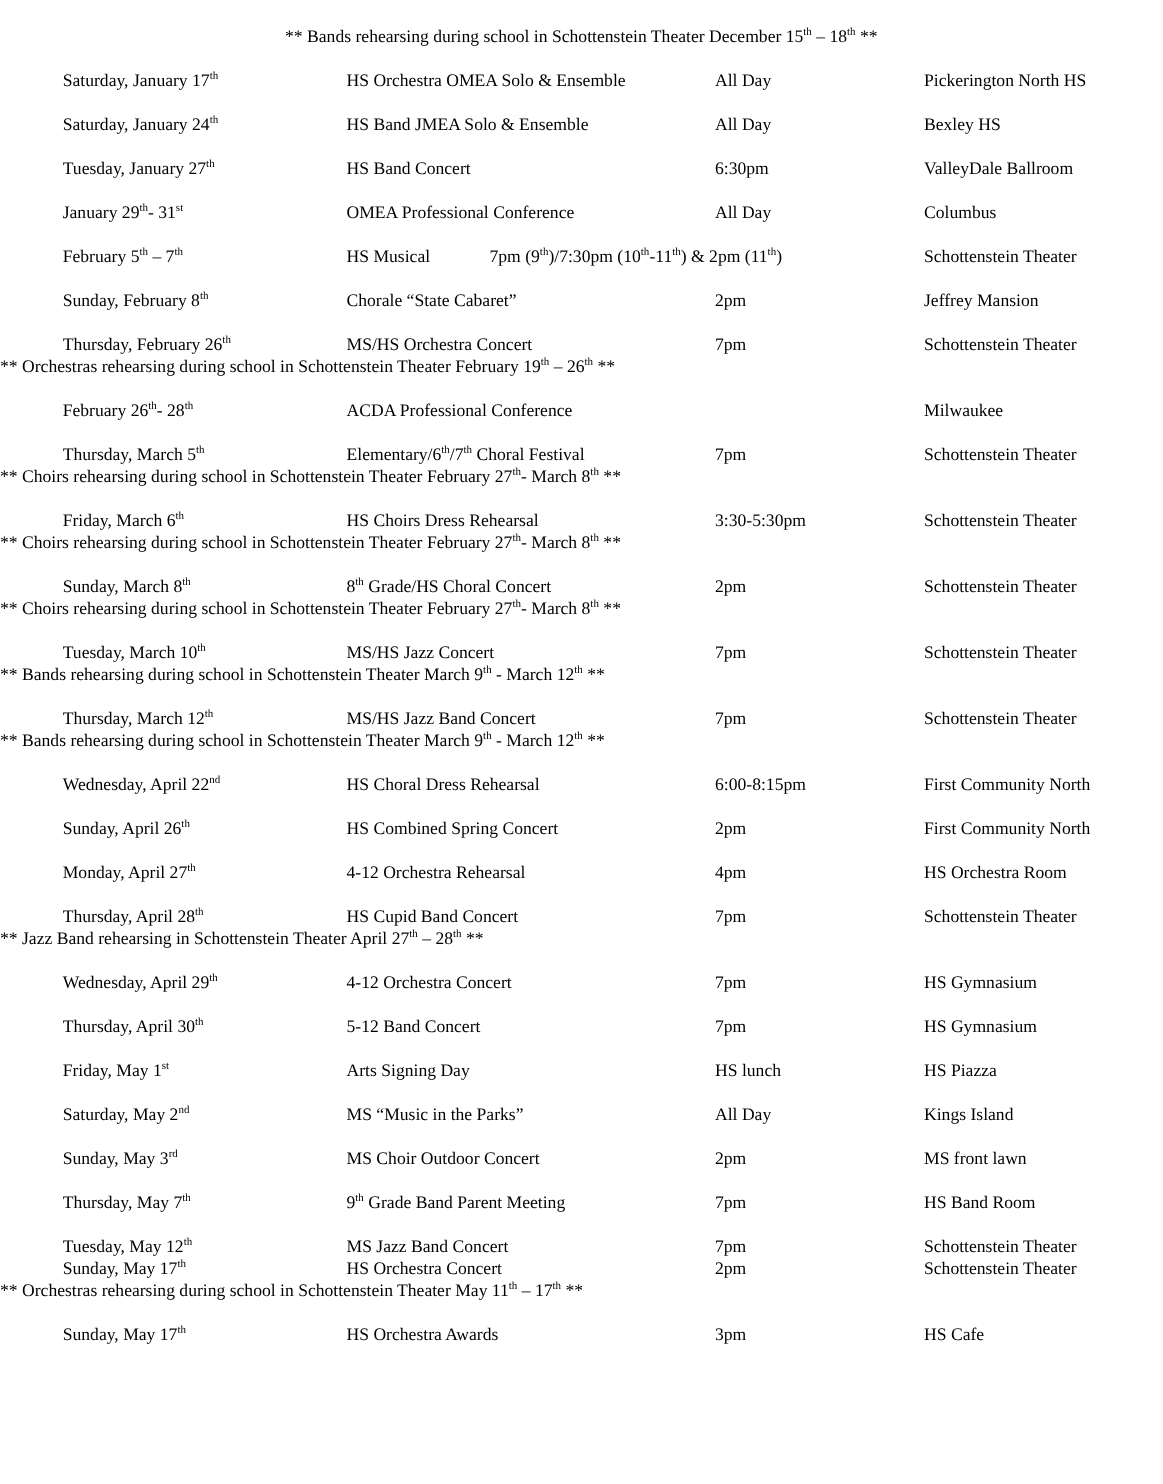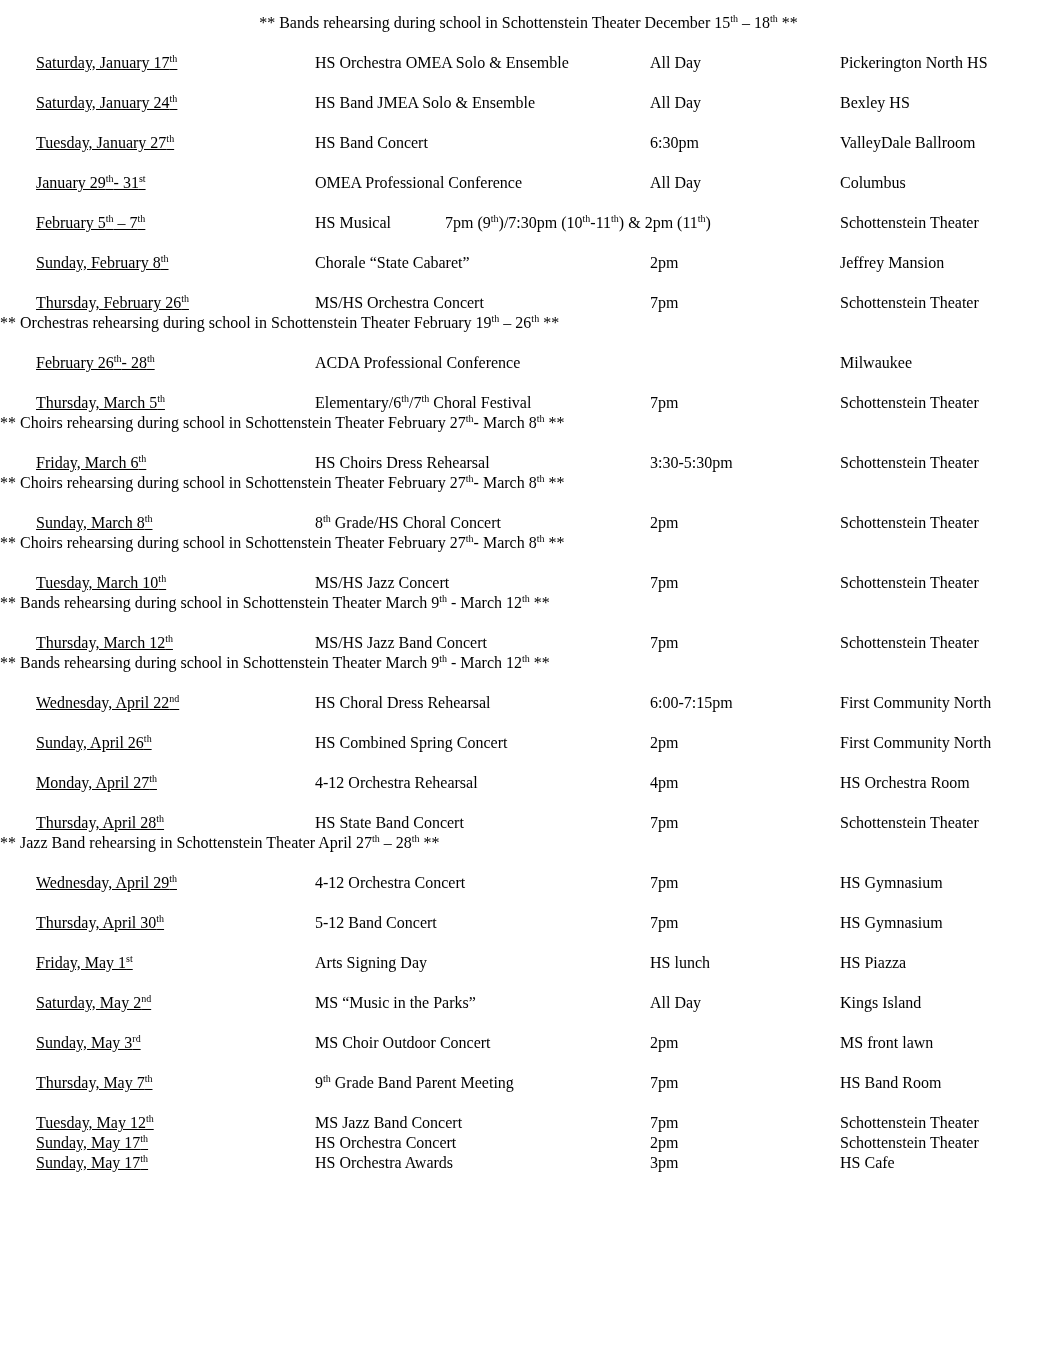--- a/index.html
+++ b/index.html
@@ -13,41 +13,41 @@
     height: 1349px;
     font-family: "Liberation Serif", "DejaVu Serif", serif;
     font-size: 16px;
     line-height: 20px;
     overflow: hidden;
   }
   .doc {
     position: relative;
     width: 1057px;
     height: 1349px;
-    padding-top: 13px;
+    padding-top: 24px;
     box-sizing: border-box;
   }
   .header-note {
     height: 20px;
     margin-bottom: 20px;
     text-align: center;
     white-space: nowrap;
   }
   .row {
     position: relative;
     height: 20px;
     margin-bottom: 20px;
   }
   .row.has-note { margin-bottom: 0; }
   .cell {
     position: absolute;
     top: 0;
     white-space: nowrap;
   }
-  .cell.date     { left: 36px; text-decoration: underline; }
+  .cell.date     { left: 57px; }
   .cell.event    { left: 315px; }
   .cell.time     { left: 650px; }
   .cell.location { left: 840px; }
   .row.time-wide .cell.time { left: 445px; }
   .note {
     height: 20px;
     margin-bottom: 20px;
     text-align: left;
     white-space: nowrap;
   }
@@ -151,41 +151,41 @@
   <div class="row has-note">
     <span class="cell date">Thursday, March 12<sup>th</sup></span>
     <span class="cell event">MS/HS Jazz Band Concert</span>
     <span class="cell time">7pm</span>
     <span class="cell location">Schottenstein Theater</span>
   </div>
 <div class="note">** Bands rehearsing during school in Schottenstein Theater March 9<sup>th</sup> - March 12<sup>th</sup> **</div>
   <div class="row">
     <span class="cell date">Wednesday, April 22<sup>nd</sup></span>
     <span class="cell event">HS Choral Dress Rehearsal</span>
-    <span class="cell time">6:00-7:15pm</span>
+    <span class="cell time">6:00-8:15pm</span>
     <span class="cell location">First Community North</span>
   </div>
 
   <div class="row">
     <span class="cell date">Sunday, April 26<sup>th</sup></span>
     <span class="cell event">HS Combined Spring Concert</span>
     <span class="cell time">2pm</span>
     <span class="cell location">First Community North</span>
   </div>
 
   <div class="row">
     <span class="cell date">Monday, April 27<sup>th</sup></span>
     <span class="cell event">4-12 Orchestra Rehearsal</span>
     <span class="cell time">4pm</span>
     <span class="cell location">HS Orchestra Room</span>
   </div>
 
   <div class="row has-note">
     <span class="cell date">Thursday, April 28<sup>th</sup></span>
-    <span class="cell event">HS State Band Concert</span>
+    <span class="cell event">HS Cupid Band Concert</span>
     <span class="cell time">7pm</span>
     <span class="cell location">Schottenstein Theater</span>
   </div>
 <div class="note">** Jazz Band rehearsing in Schottenstein Theater April 27<sup>th</sup> – 28<sup>th</sup> **</div>
   <div class="row">
     <span class="cell date">Wednesday, April 29<sup>th</sup></span>
     <span class="cell event">4-12 Orchestra Concert</span>
     <span class="cell time">7pm</span>
     <span class="cell location">HS Gymnasium</span>
   </div>
@@ -230,20 +230,21 @@
     <span class="cell event">MS Jazz Band Concert</span>
     <span class="cell time">7pm</span>
     <span class="cell location">Schottenstein Theater</span>
   </div>
   <div class="row has-note">
     <span class="cell date">Sunday, May 17<sup>th</sup></span>
     <span class="cell event">HS Orchestra Concert</span>
     <span class="cell time">2pm</span>
     <span class="cell location">Schottenstein Theater</span>
   </div>
+<div class="note">** Orchestras rehearsing during school in Schottenstein Theater May 11<sup>th</sup> – 17<sup>th</sup> **</div>
   <div class="row">
     <span class="cell date">Sunday, May 17<sup>th</sup></span>
     <span class="cell event">HS Orchestra Awards</span>
     <span class="cell time">3pm</span>
     <span class="cell location">HS Cafe</span>
   </div>
 </div>
 </div>
 
 </body></html>

